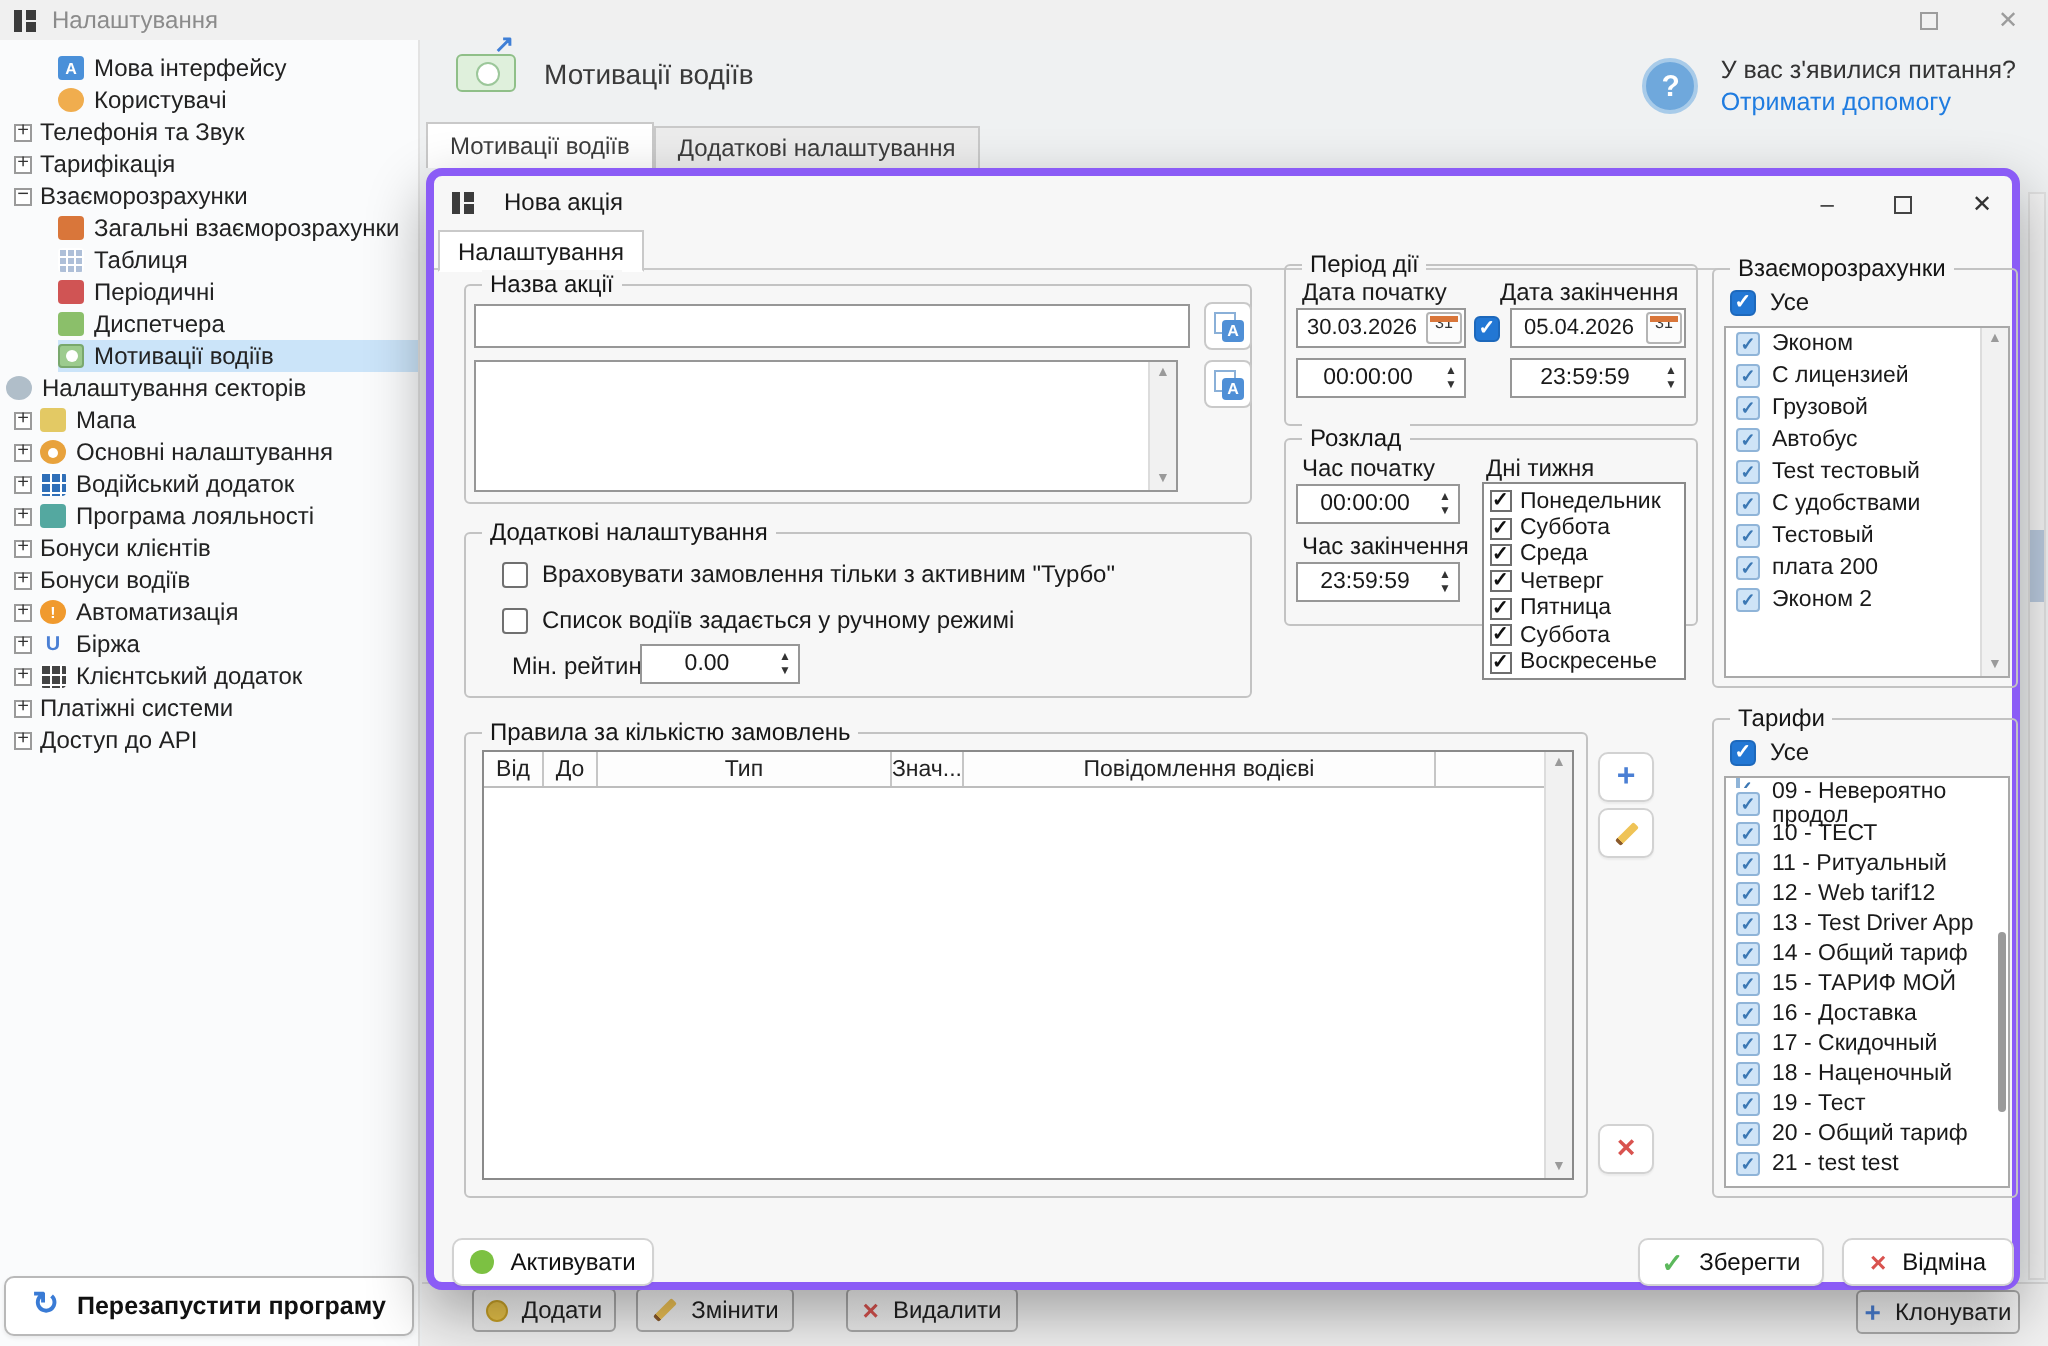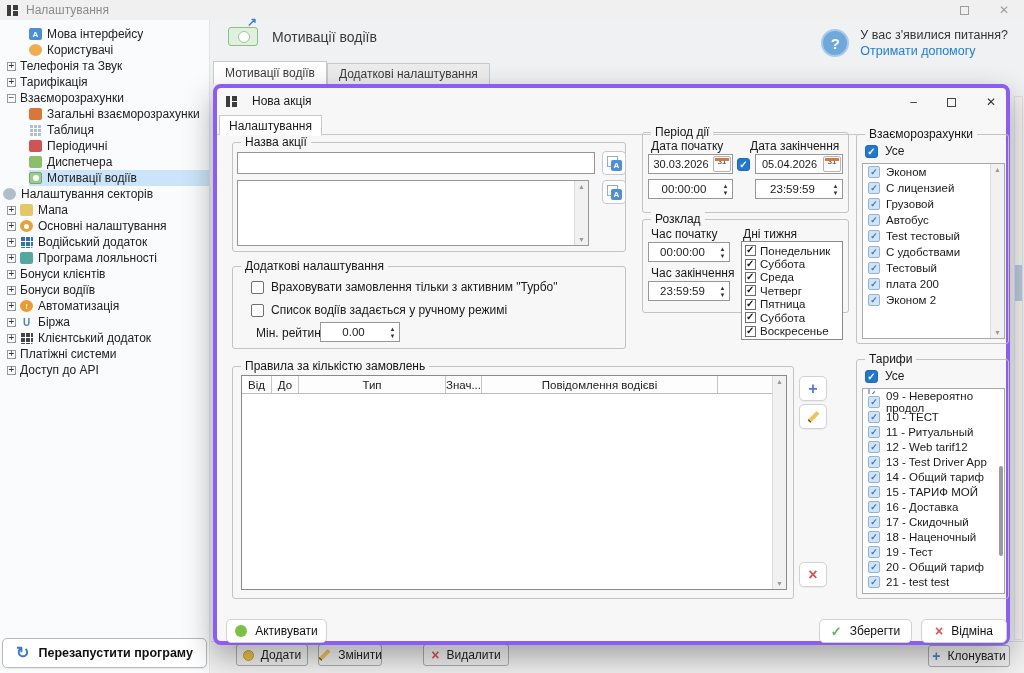--- a/index.html
+++ b/index.html
@@ -338,21 +338,21 @@
       <div class="help-q">У вас з'явилися питання?</div>
       <div class="help-link">Отримати допомогу</div>
     </span>
   </div>
 
   <div class="bottom-panel"></div>
   <div class="strip-btn" style="left:236px; top:644px; width:72px;">
     <span class="coin-ico"></span>
       <span>Додати</span>
   </div>
-  <div class="strip-btn" style="left:318px; top:644px; width:64px;">
+  <div class="strip-btn" style="left:318px; top:644px; width:79px;">
     <span class="pencil-ico"></span>
       <span>Змінити</span>
   </div>
   <div class="strip-btn" style="left:423px; top:644px; width:86px;">
     <span class="x-ico">×</span>
       <span>Видалити</span>
   </div>
   <div class="strip-btn" style="left:928px; top:645px; width:82px;">
     <span class="plus-ico">+</span>
       <span>Клонувати</span>

